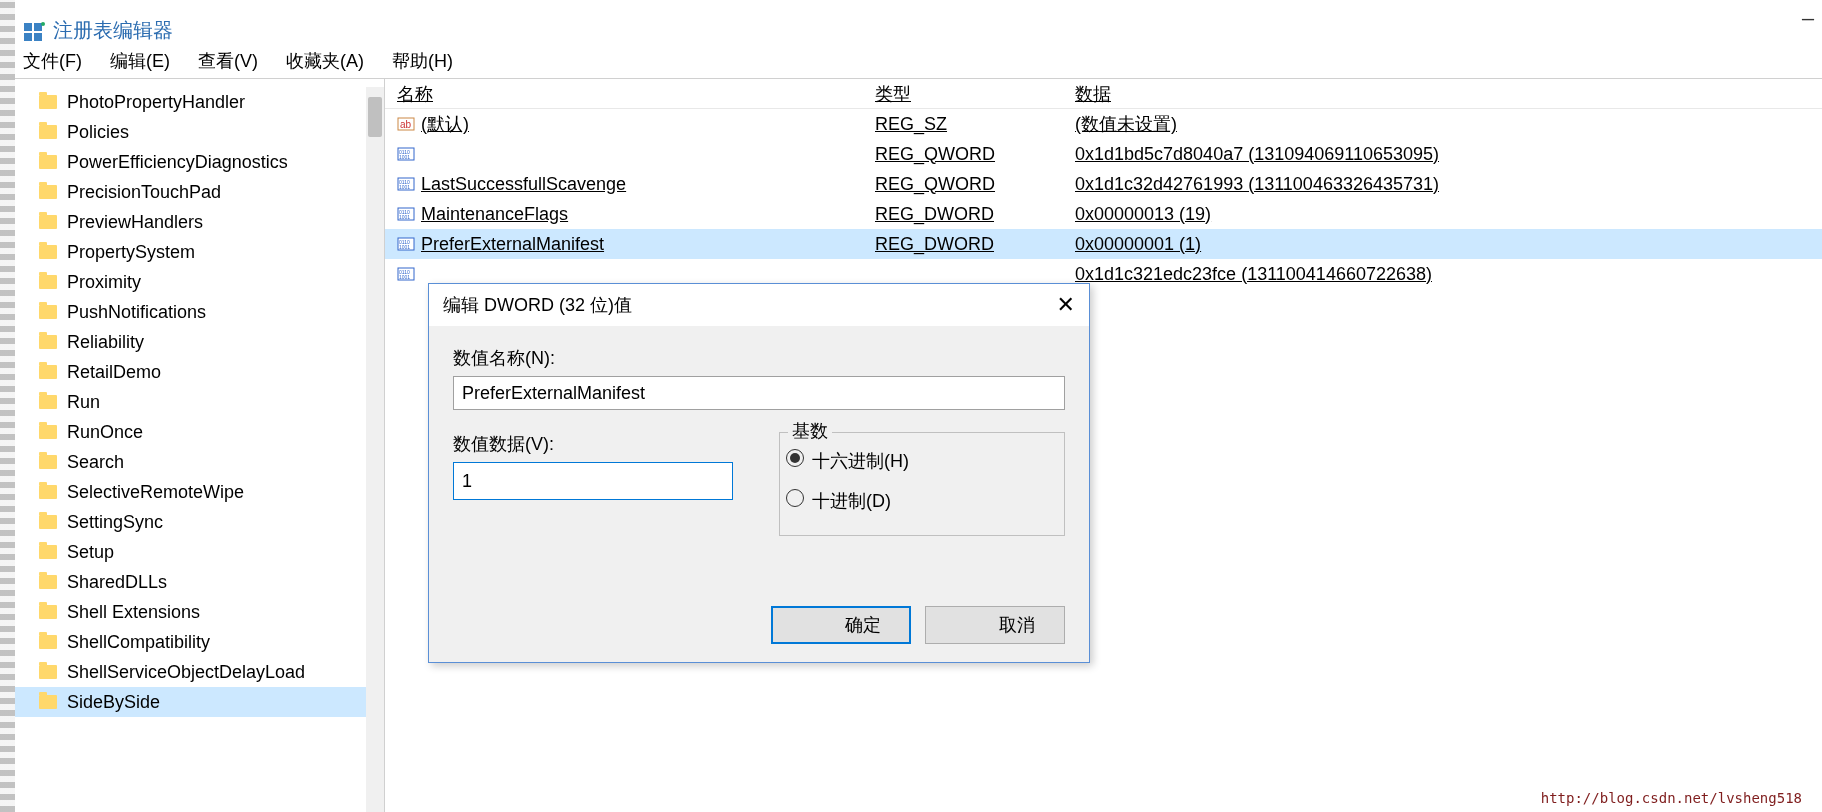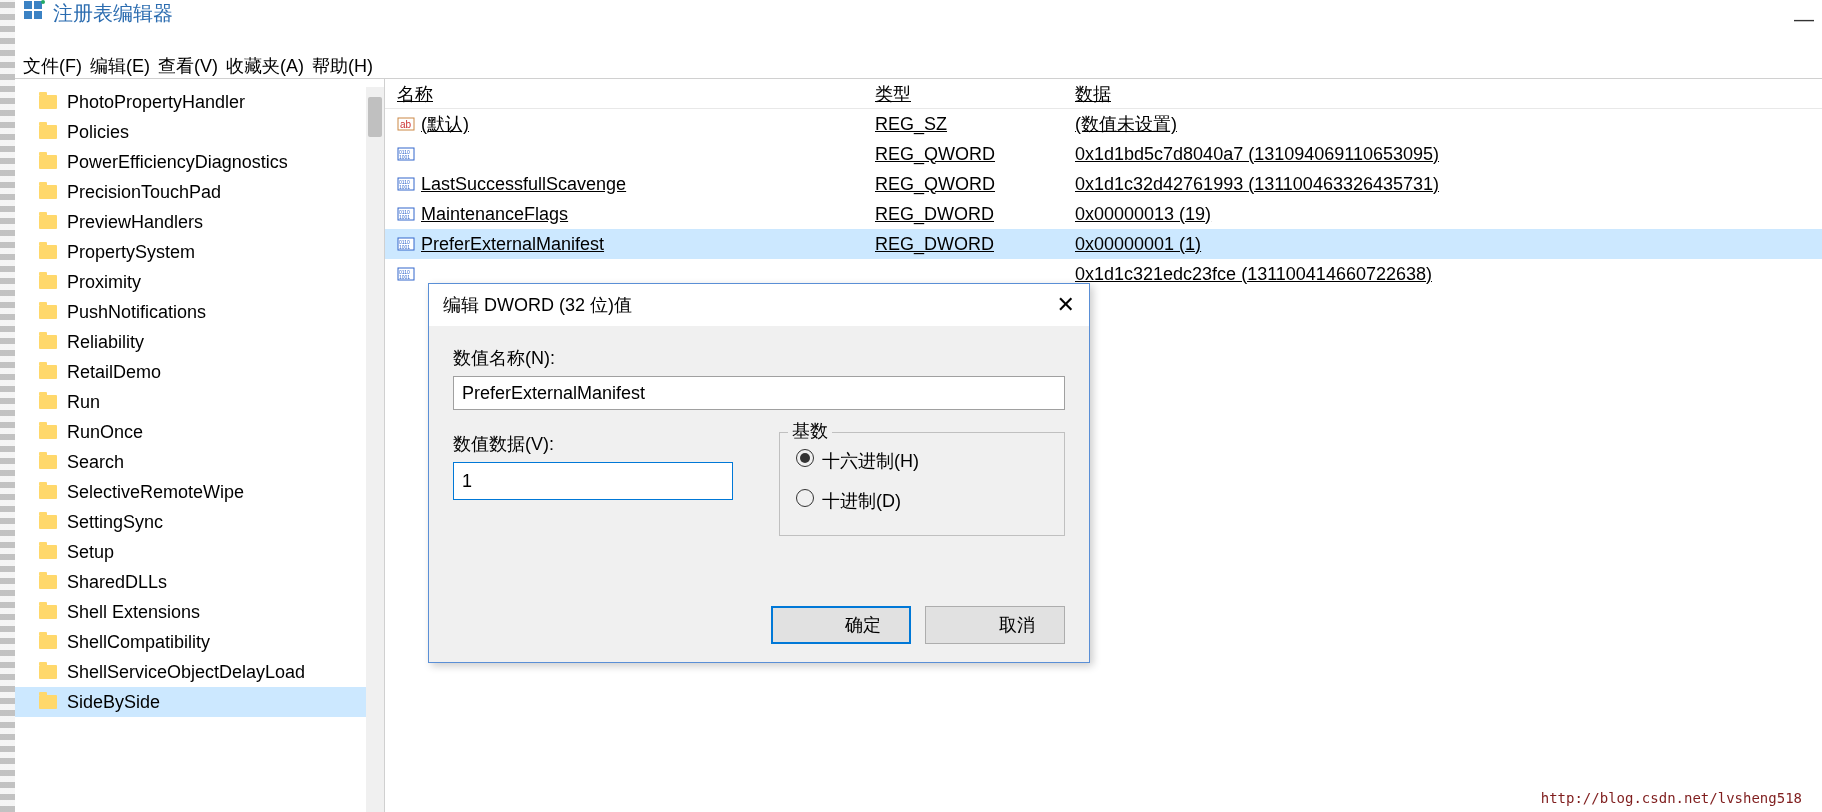--- a/index.html
+++ b/index.html
@@ -14,43 +14,44 @@
 }
 .window {
   position: absolute;
   left: 15px; top: 0;
   width: 1807px; height: 812px;
   background: #fff;
 }
 .titlebar {
   height: 44px;
   display: flex;
-  align-items: flex-start;
+  align-items: flex-end;
   padding: 0 8px;
   position: relative;
+  font-family: Liberation Mono, monospace;
 }
 .app-icon {
   width: 22px; height: 22px;
   margin-right: 8px;
   display: inline-flex;
   align-items: center;
   justify-content: center;
 }
 .app-title { color: #2b6cb0; font-size: 20px; }
 .minimize {
   position: absolute;
   right: 8px; top: 8px;
   color: #333;
   font-size: 20px;
 }
 .menubar {
   height: 34px;
   display: flex;
-  align-items: flex-end;
-  gap: 8px;
+  align-items: center;
+  gap: 28px;
   padding: 0 8px;
   font-size: 18px;
 }
 .content {
   display: flex;
   height: calc(100% - 78px);
   border-top: 1px solid #d0d0d0;
 }
 .tree-panel {
   width: 370px;
@@ -175,21 +176,21 @@
   justify-content: center;
 }
 .radio.checked::after {
   content: "";
   width: 10px; height: 10px;
   background: #333;
   border-radius: 50%;
 }
 .fieldset {
   border: 1px solid #c0c0c0;
-  padding: 10px 16px 6px 16px;
+  padding: 10px 16px 6px 6px;
   position: relative;
 }
 .fieldset-label {
   position: absolute;
   top: -14px; left: 8px;
   background: #f0f0f0;
   padding: 0 4px;
 }
 .dialog-buttons {
   position: absolute;

